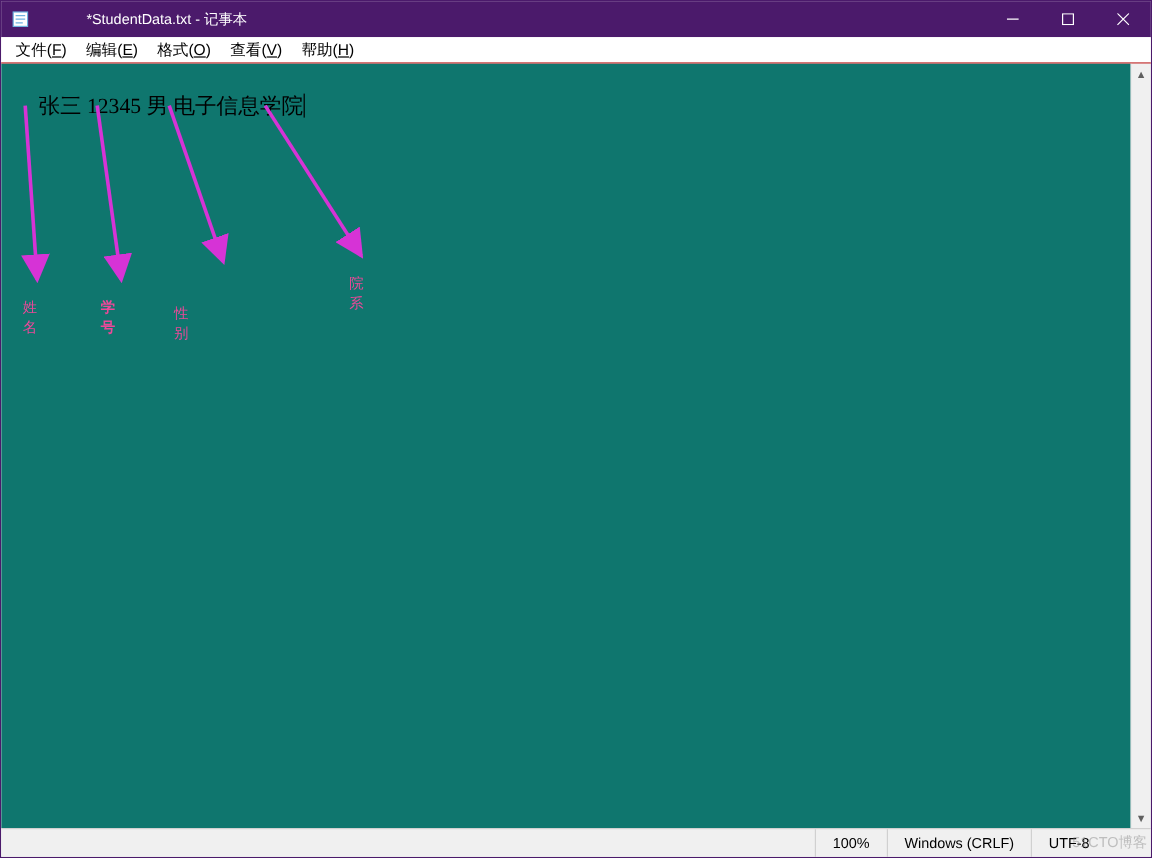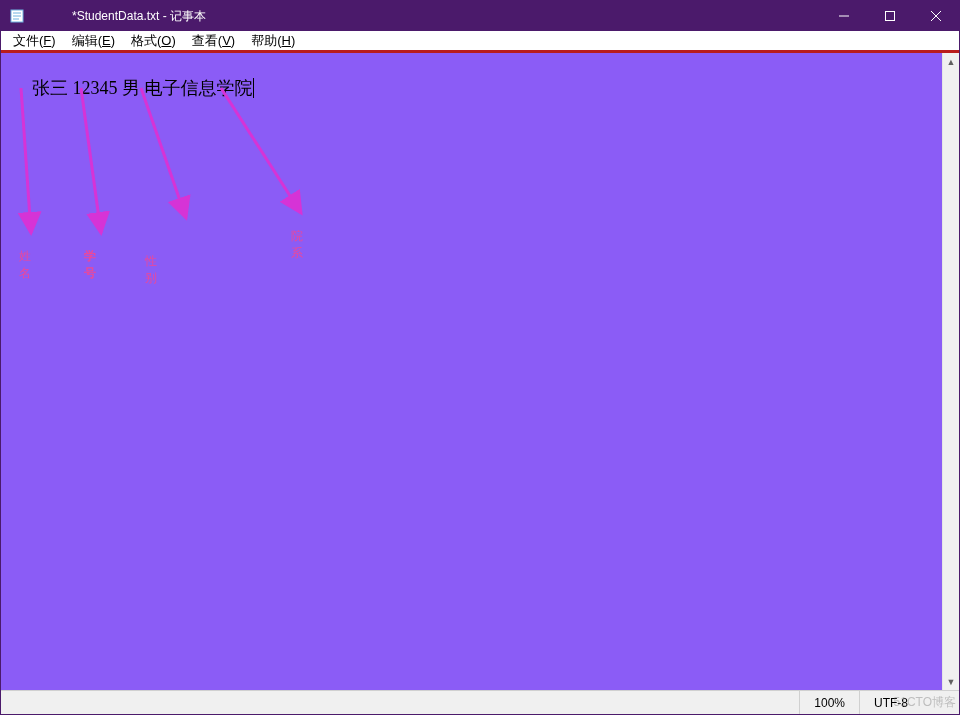--- a/index.html
+++ b/index.html
@@ -51,37 +51,37 @@
       color: #fff;
     }
     .menubar {
       background: #fff;
       height: 22px;
       display: flex;
       align-items: center;
       gap: 4px;
       padding: 0 6px;
       font-size: 13px;
-      border-bottom: 3px solid #b91c1c;
+      border-bottom: 1px solid #b91c1c;
       flex-shrink: 0;
     }
     .menubar .menu-item {
       padding: 1px 6px;
       cursor: default;
     }
     .menubar .menu-item u { text-decoration: underline; }
     .content-wrap {
       flex: 1;
       display: flex;
       position: relative;
       overflow: hidden;
     }
     .text-area {
       flex: 1;
-      background: #8b5cf6;
+      background: #0f766e;
       padding: 2px 4px;
       font-size: 18px;
       font-family: "SimSun", serif;
       position: relative;
       white-space: pre;
     }
     .text-content::after {
       content: "";
       display: inline-block;
       width: 1px;
@@ -213,18 +213,19 @@
       <div class="anno-label" style="left:18px; top:195px;">姓名</div>
       <div class="anno-label" style="left:83px; top:195px;font-weight:bold;">学号</div>
       <div class="anno-label" style="left:144px; top:200px;">性别</div>
       <div class="anno-label" style="left:290px; top:175px;">院系</div>
     </div>
   </div>
 
   <div class="statusbar">
     <div class="status-spacer"></div>
     <div class="status-cell">100%</div>
+    <div class="status-cell">Windows (CRLF)</div>
     <div class="status-cell" style="min-width:100px;">UTF-8</div>
   </div>
 
 </div>
 
 <div class="watermark">51CTO博客</div>
 
 </body></html>

